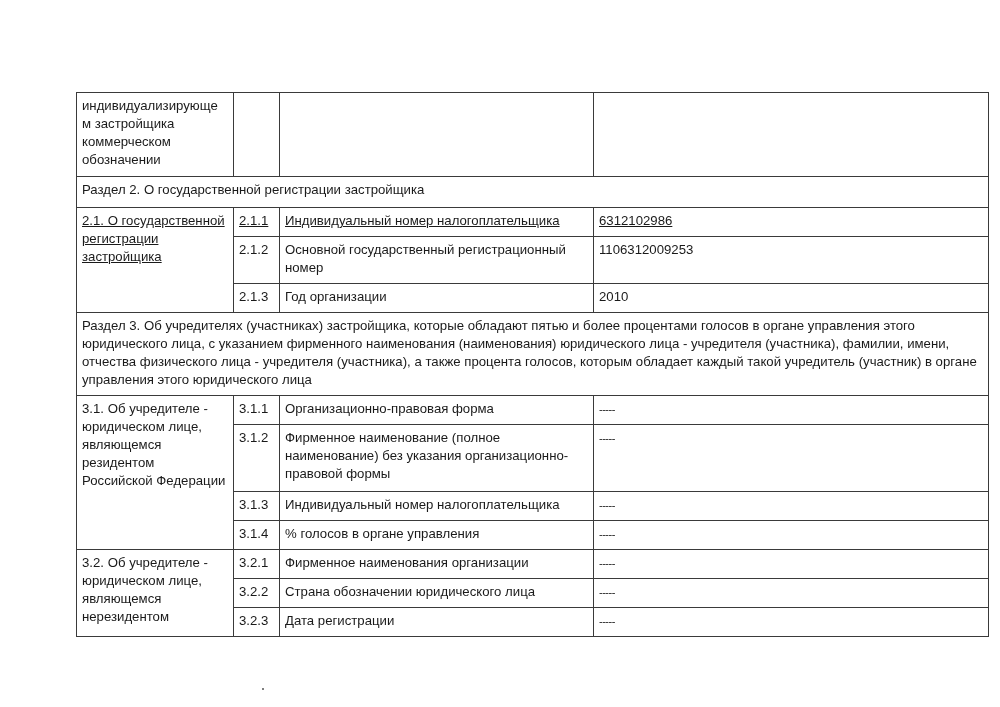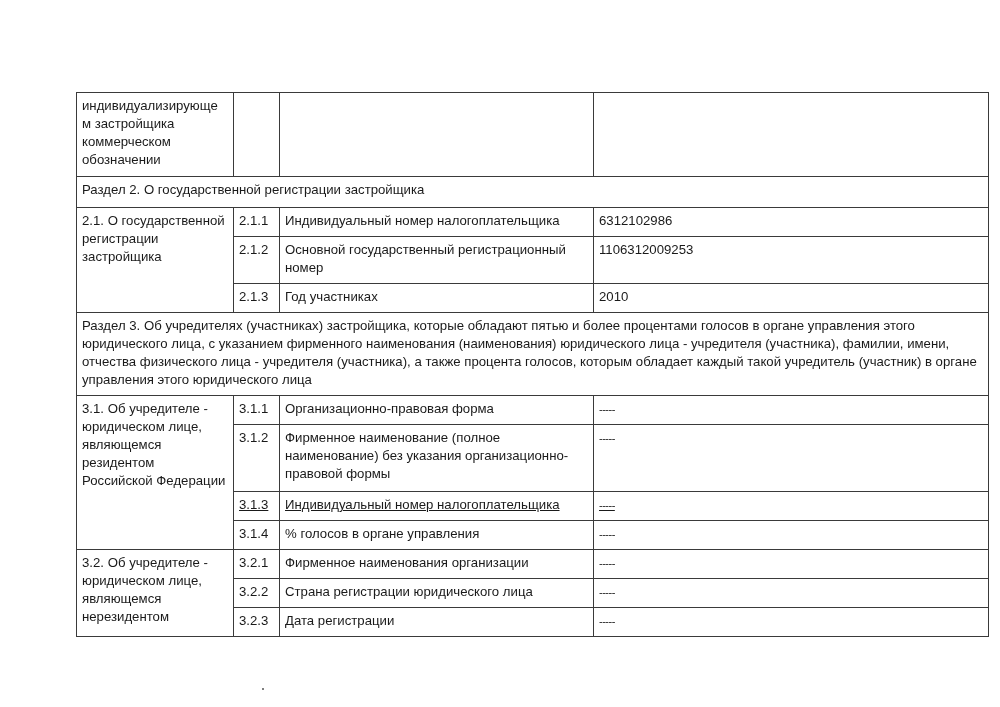--- a/index.html
+++ b/index.html
@@ -42,27 +42,27 @@
     .col-b { width: 46px; }
     .col-c { width: 314px; }
     .col-d { width: 395px; }
     .section-row td {
       text-align: center;
       vertical-align: middle;
       padding: 6px 10px;
     }
     .r-top td { height: 75px; }
     .r-sec2 td { height: 22px; padding-top: 7px; padding-bottom: 6px; }
-    .r-211 td { height: 20px; }
+    .r-211 td { height: 20px; text-decoration: underline; }
     .r-212 td { height: 38px; }
     .r-213 td { height: 20px; }
     .r-sec3 td { height: 74px; margin-top: 43px; }
     .r-311 td { height: 20px; }
     .r-312 td { height: 58px; }
-    .r-313 td { height: 20px; text-decoration: underline; }
+    .r-313 td { height: 20px; }
     .r-314 td { height: 20px; margin-top: 20px; }
     .r-321 td { height: 20px; }
     .r-322 td { height: 20px; }
     .r-323 td { height: 20px; }
     td.dash-cell {
       vertical-align: middle;
       font-size: 11px;
       letter-spacing: -0.5px;
     }
     .speck {
@@ -104,21 +104,21 @@
         <td>Индивидуальный номер налогоплательщика</td>
         <td>6312102986</td>
       </tr>
       <tr class="r-212">
         <td>2.1.2</td>
         <td>Основной государственный регистрационный номер</td>
         <td>1106312009253</td>
       </tr>
       <tr class="r-213">
         <td>2.1.3</td>
-        <td>Год участниках</td>
+        <td>Год организации</td>
         <td>2010</td>
       </tr>
 
       <tr class="section-row r-sec3">
         <td colspan="4">Раздел 3. Об учредителях (участниках) застройщика, которые обладают пятью и более процентами голосов в органе управления этого юридического лица, с указанием фирменного наименования (наименования) юридического лица - учредителя (участника), фамилии, имени, отчества физического лица - учредителя (участника), а также процента голосов, которым обладает каждый такой учредитель (участник) в органе управления этого юридического лица</td>
       </tr>
 
       <tr class="r-311">
         <td rowspan="4">3.1. Об учредителе - юридическом лице, являющемся резидентом Российской Федерации</td>
         <td>3.1.1</td>
@@ -142,21 +142,21 @@
       </tr>
 
       <tr class="r-321">
         <td rowspan="3">3.2. Об учредителе - юридическом лице, являющемся нерезидентом</td>
         <td>3.2.1</td>
         <td>Фирменное наименования организации</td>
         <td class="dash-cell">-----</td>
       </tr>
       <tr class="r-322">
         <td>3.2.2</td>
-        <td>Страна регистрации юридического лица</td>
+        <td>Страна обозначении юридического лица</td>
         <td class="dash-cell">-----</td>
       </tr>
       <tr class="r-323">
         <td>3.2.3</td>
         <td>Дата регистрации</td>
         <td class="dash-cell">-----</td>
       </tr>
     </tbody>
   </table>
   <div class="speck"></div>

